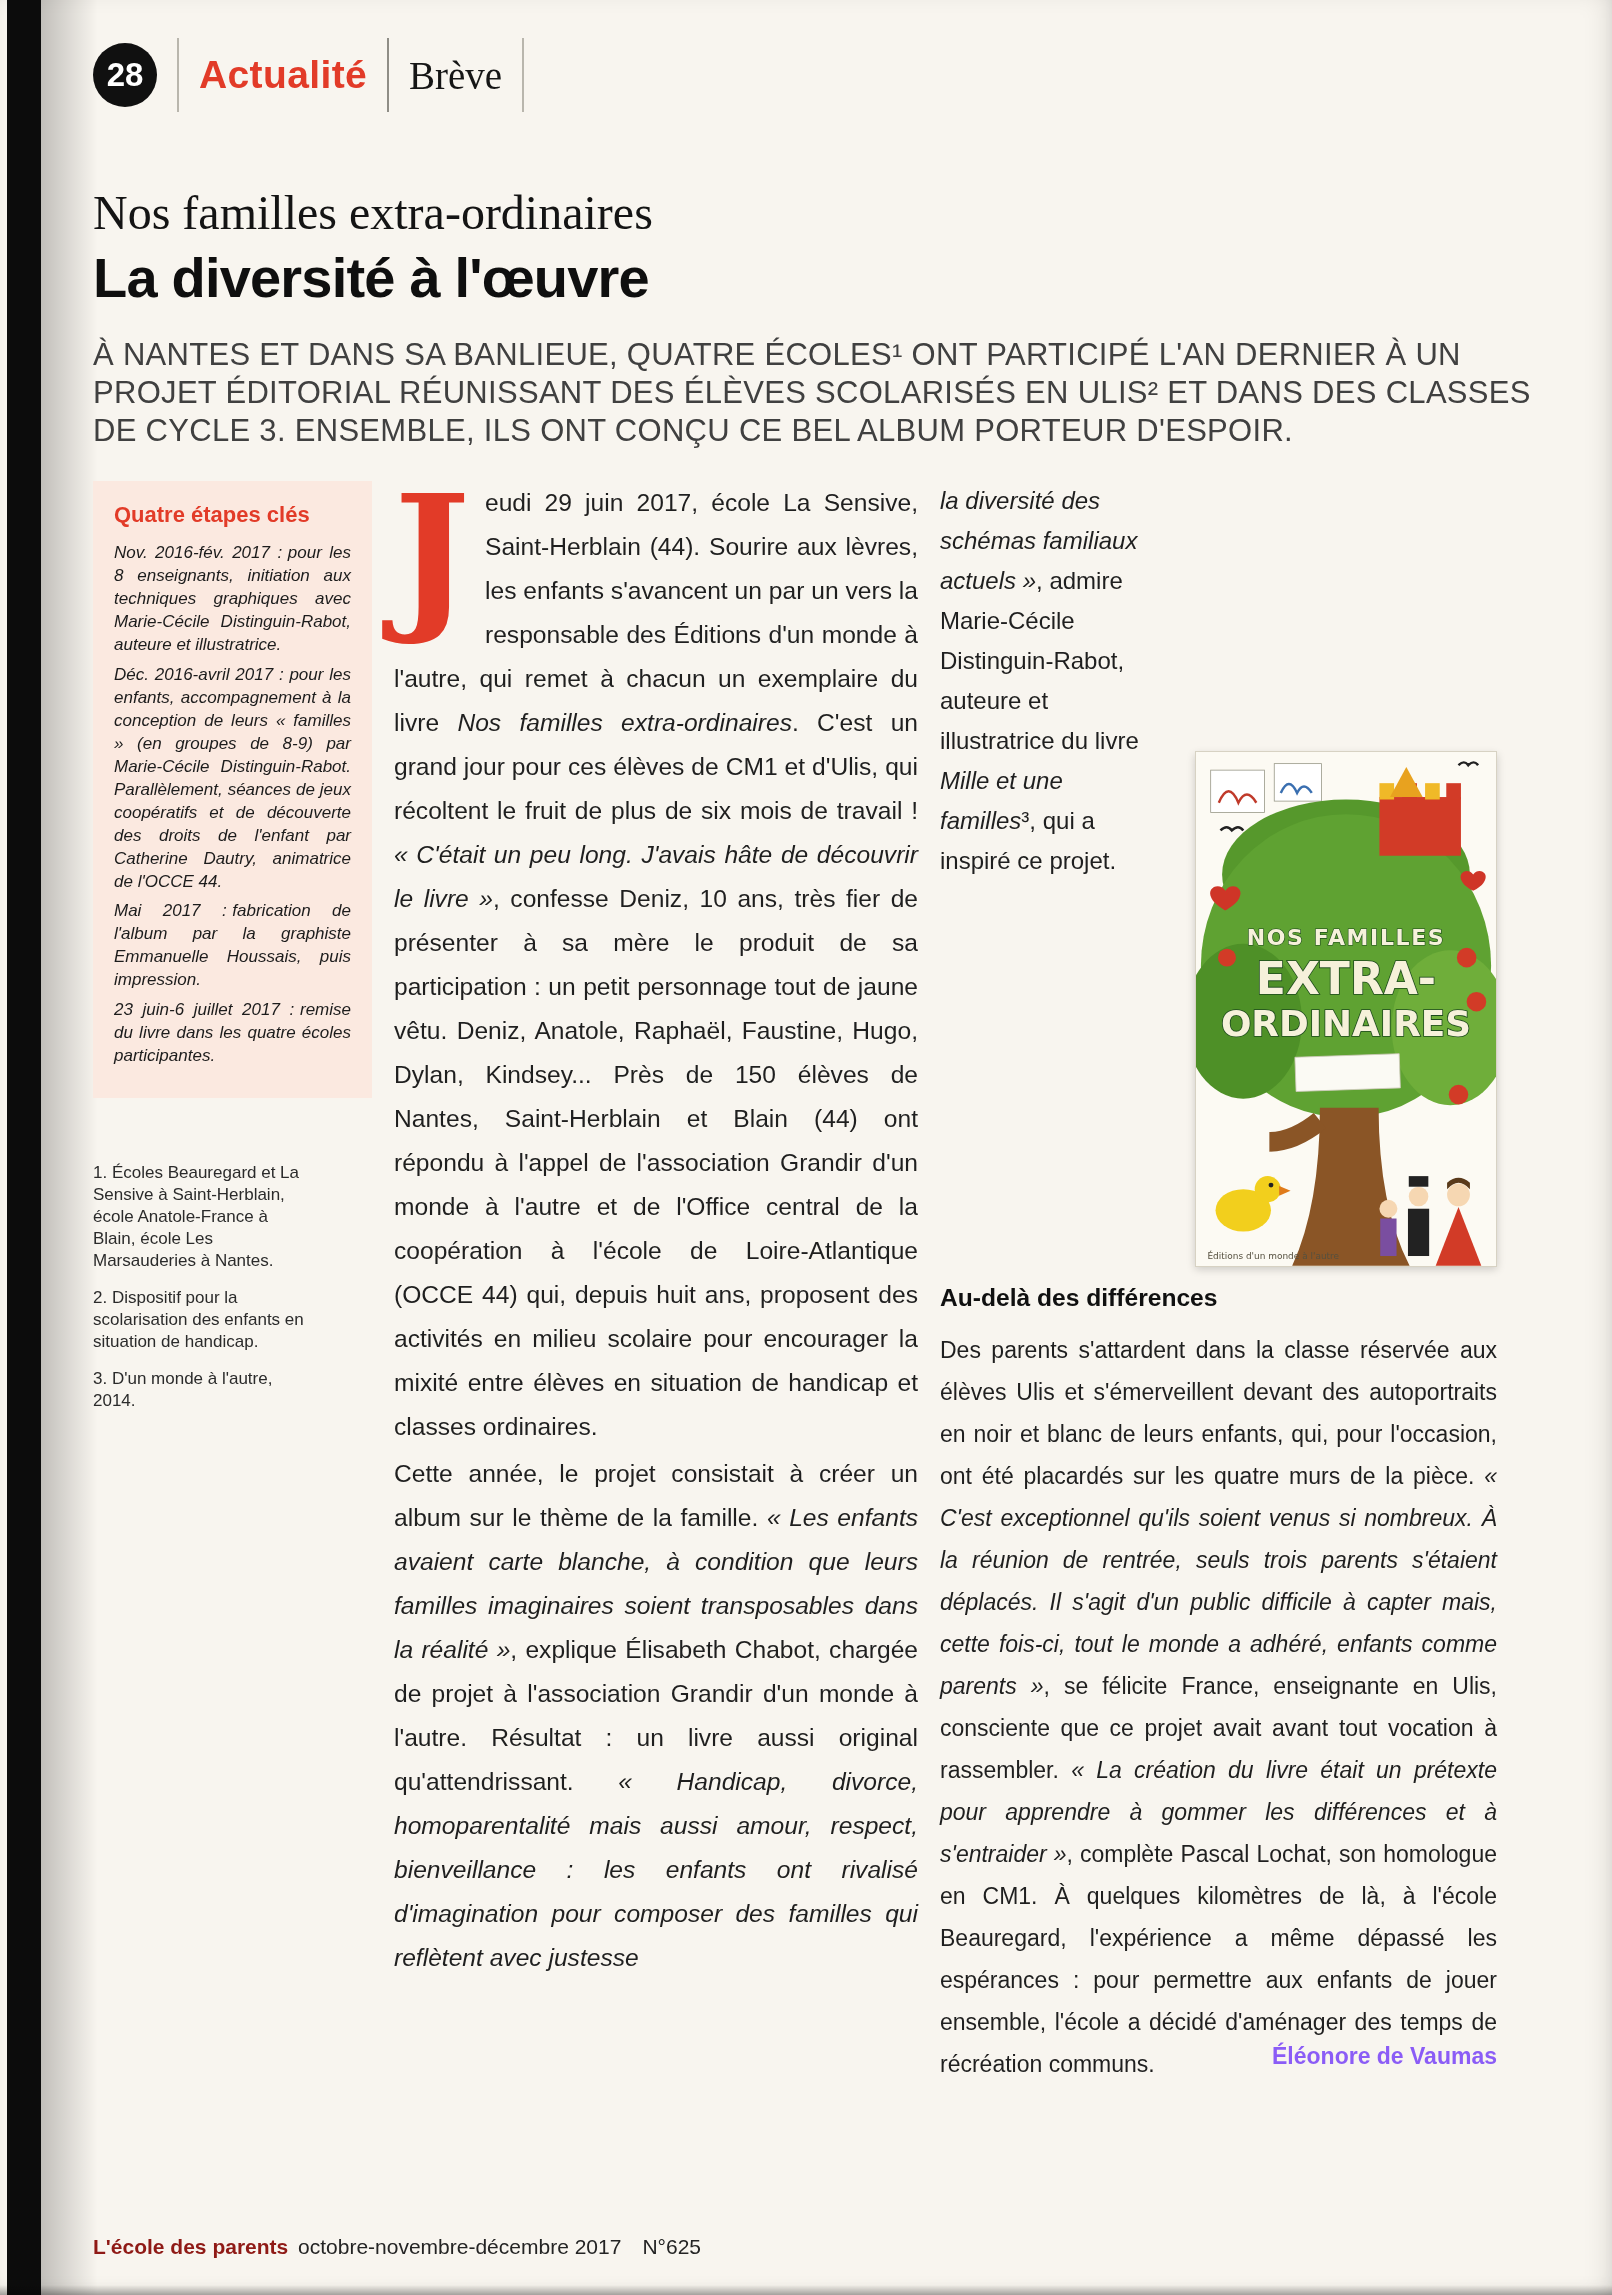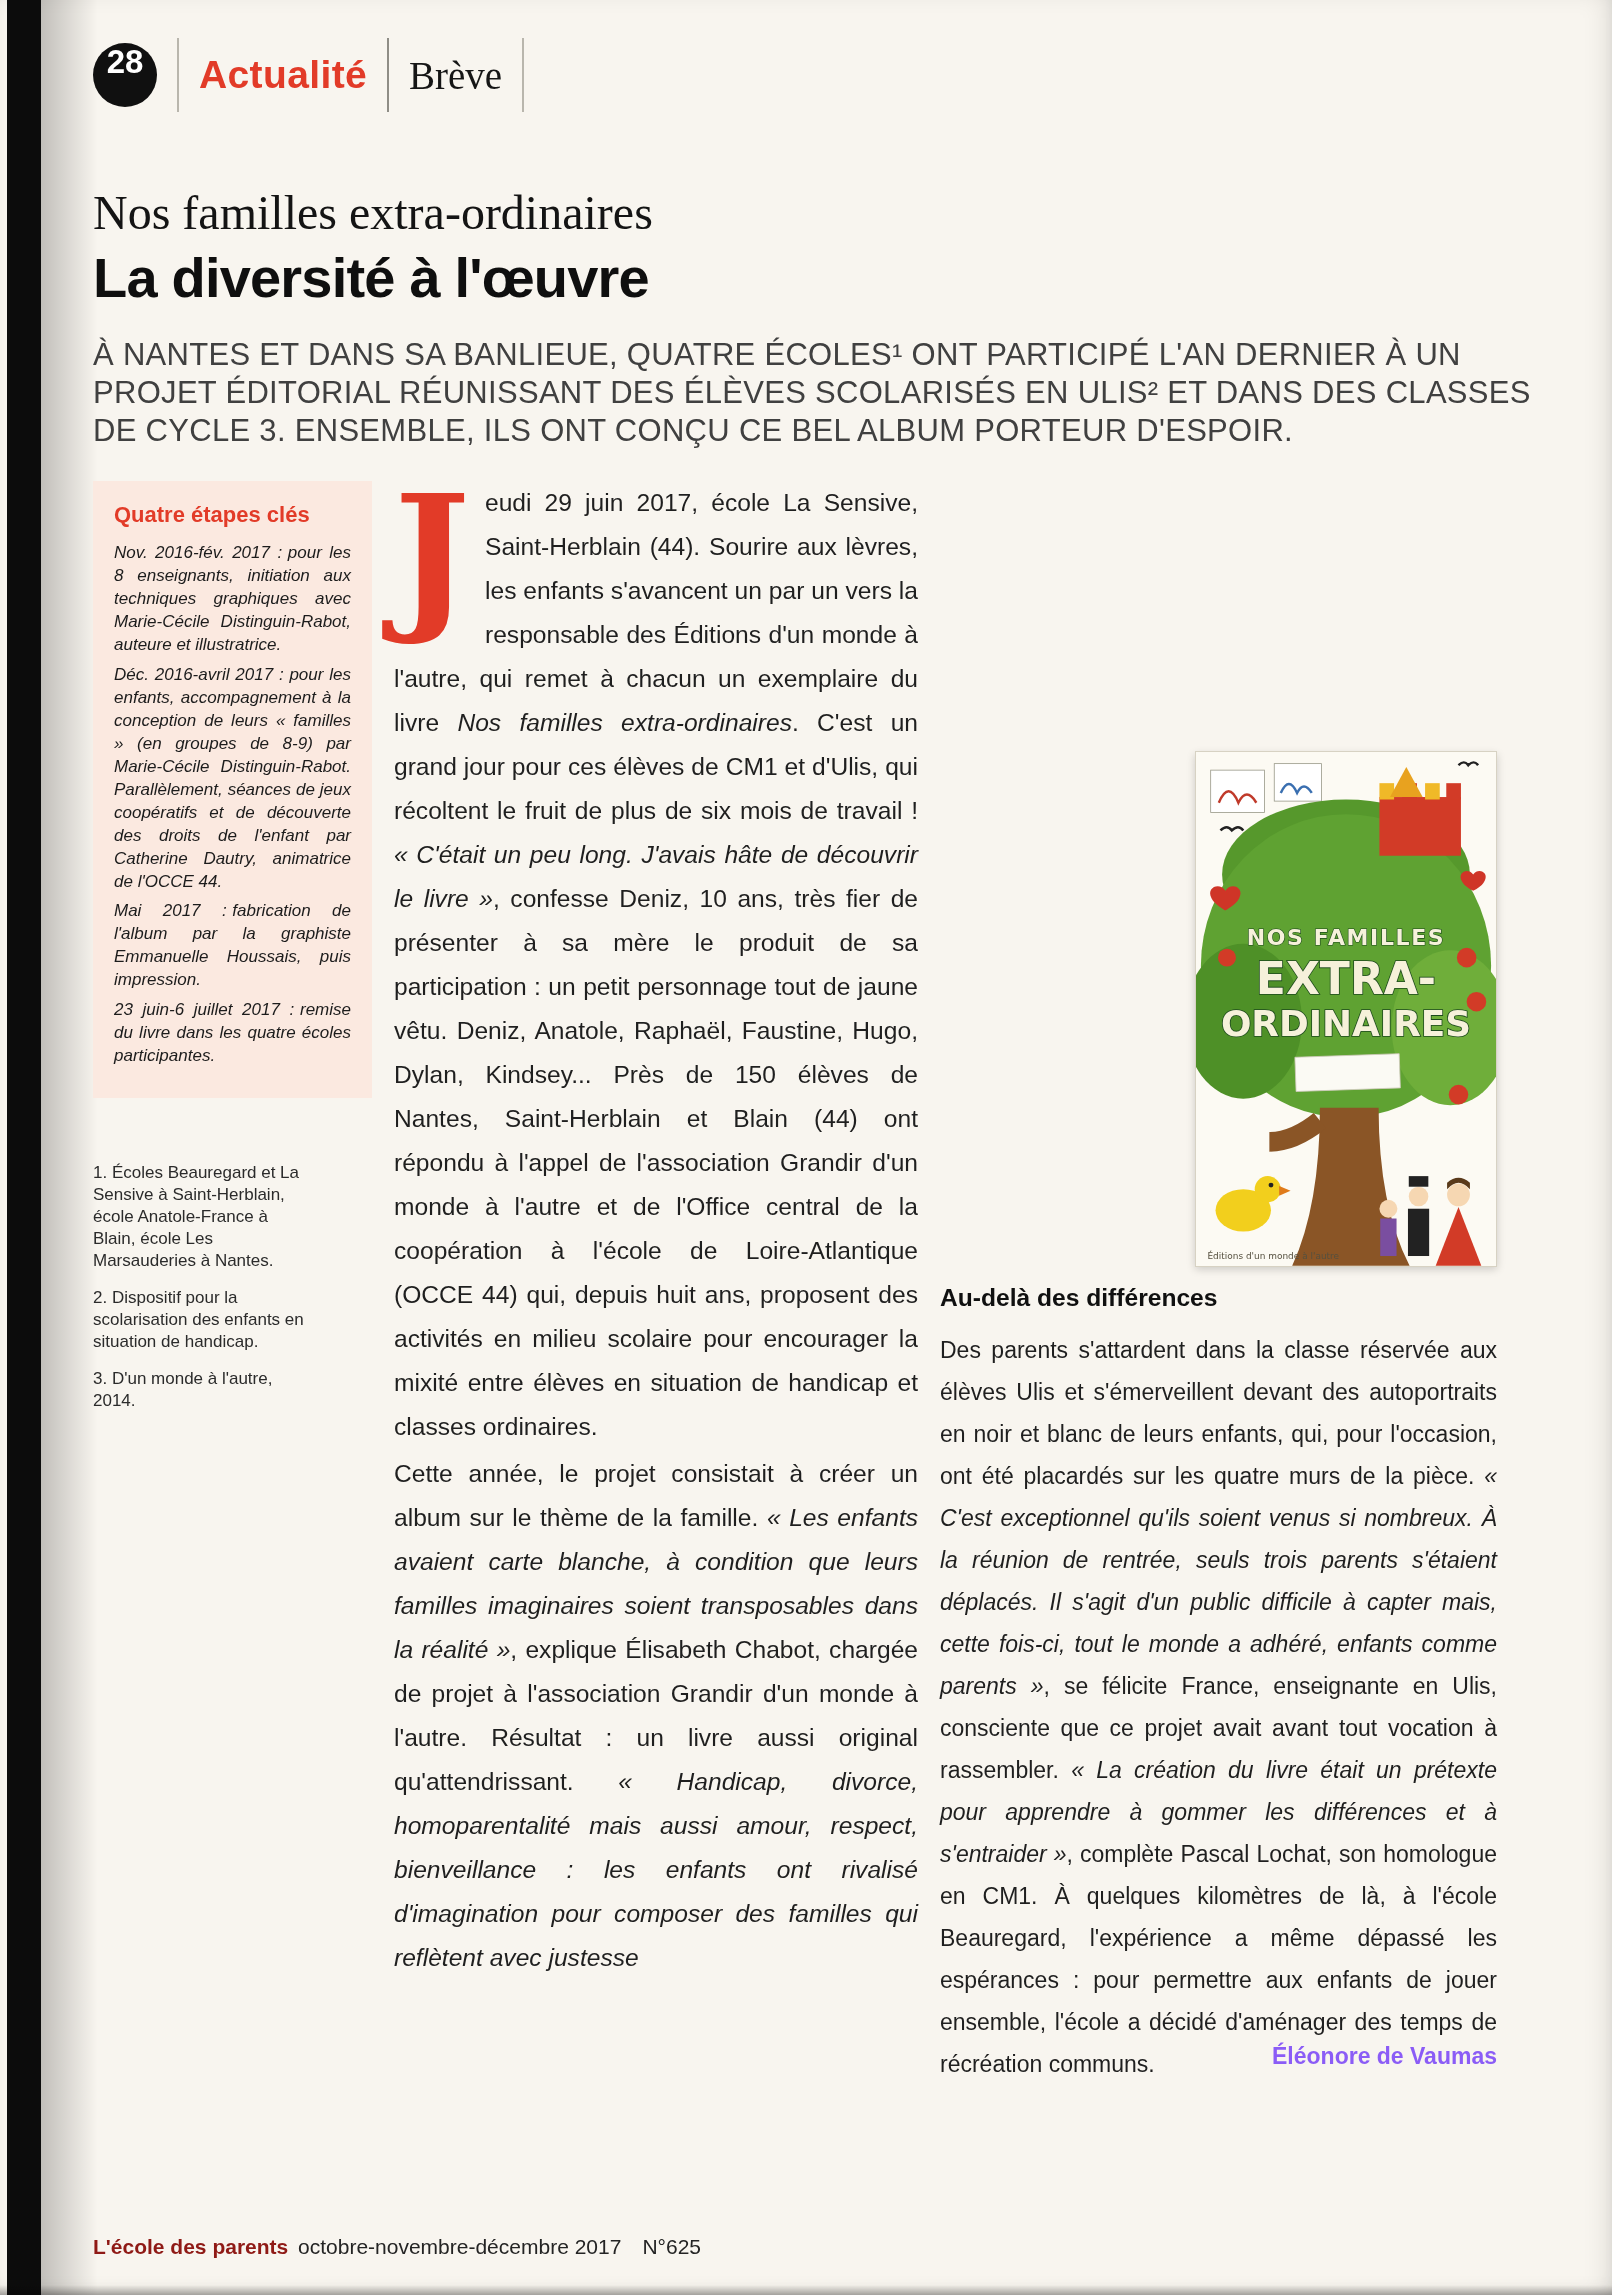--- a/index.html
+++ b/index.html
@@ -16,21 +16,21 @@
   .edge-strip{position:absolute;left:6.6px;top:0;width:34px;height:100%;background:#0c0c0c}
   .edge-fade{position:absolute;left:41px;top:0;width:57px;height:100%;
              background:linear-gradient(90deg,rgba(0,0,0,.22),rgba(0,0,0,0))}
   .bottom-shade{position:absolute;left:0;bottom:0;width:100%;height:9.8px;
              background:linear-gradient(rgba(0,0,0,0),rgba(0,0,0,.28))}
   .content{position:absolute;left:93px;top:0;width:1446px}
 
   
   .masthead{display:flex;align-items:center;gap:19.7px;margin-top:38px}
   .page-circle{width:64px;height:64px;border-radius:50%;background:#101010;display:flex;
-               justify-content:center;color:#fff;font-weight:700;font-size:33px}
+               align-items:center;justify-content:center;color:#fff;font-weight:700;font-size:33px}
   .mast-div{width:2.5px;height:74px;background:#8f8d86}
   .mast-div.light{background:#b9b6ad}
   .section-label{color:var(--red);font-weight:700;font-size:39px;letter-spacing:0.4px}
   .rubric-label{font-family:"Liberation Serif",serif;font-size:39px;color:#161616}
 
   
   .headline{margin-top:75px}
   .kicker{font-family:"Liberation Serif",serif;font-weight:400;font-size:48px;color:#141414;line-height:52px}
   .title{font-size:56px;font-weight:700;letter-spacing:-0.8px;color:#0f0f0f;margin-top:8.2px;line-height:61px}
   .standfirst{margin-top:28px;font-size:31px;line-height:38px;letter-spacing:0.3px;color:#404040;max-width:1446px}
@@ -114,20 +114,21 @@
         </div>
       </aside>
 
       <div class="col-mid">
         <p><span class="dropcap">J</span><span><span>eudi 29 juin 2017, école La Sensive, Saint-Herblain (44). Sourire aux lèvres, les enfants s'avancent un par un vers la responsable des Éditions d'un monde à l'autre, qui remet à chacun un exemplaire du livre </span><span class="it">Nos familles extra-ordinaires</span><span>. C'est un grand jour pour ces élèves de CM1 et d'Ulis, qui récoltent le fruit de plus de six mois de travail ! </span><span class="it">« C'était un peu long. J'avais hâte de découvrir le livre »</span><span>, confesse Deniz, 10 ans, très fier de présenter à sa mère le produit de sa participation : un petit personnage tout de jaune vêtu. Deniz, Anatole, Raphaël, Faustine, Hugo, Dylan, Kindsey... Près de 150 élèves de Nantes, Saint-Herblain et Blain (44) ont répondu à l'appel de l'association Grandir d'un monde à l'autre et de l'Office central de la coopération à l'école de Loire-Atlantique (OCCE 44) qui, depuis huit ans, proposent des activités en milieu scolaire pour encourager la mixité entre élèves en situation de handicap et classes ordinaires.</span></span></p>
         <p><span>Cette année, le projet consistait à créer un album sur le thème de la famille. </span><span class="it">« Les enfants avaient carte blanche, à condition que leurs familles imaginaires soient transposables dans la réalité »</span><span>, explique Élisabeth Chabot, chargée de projet à l'association Grandir d'un monde à l'autre. Résultat : un livre aussi original qu'attendrissant. </span><span class="it">« Handicap, divorce, homoparentalité mais aussi amour, respect, bienveillance : les enfants ont rivalisé d'imagination pour composer des familles qui reflètent avec justesse</span></p>
       </div>
 
       <div class="col-right">
         <div class="right-top">
+          <p class="intro-narrow"><span class="it">la diversité des schémas familiaux actuels »</span><span>, admire Marie-Cécile Distinguin-Rabot, auteure et illustratrice du livre </span><span class="it">Mille et une familles</span><span>³, qui a inspiré ce projet.</span></p>
           <figure class="cover">
             <svg viewBox="0 0 368 630">
               <rect width="368" height="630" fill="#fcfaf3"></rect>
 
               <rect x="18" y="22" width="66" height="52" fill="#ffffff" stroke="#9a9a8a"></rect>
               <rect x="96" y="14" width="58" height="46" fill="#ffffff" stroke="#9a9a8a"></rect>
               <path d="M28 62 q12 -28 24 0 q10 -20 22 0" stroke="#c03a2a" fill="none" stroke-width="3"></path>
               <path d="M104 50 q10 -22 20 0 q8 -16 18 0" stroke="#3a6fb0" fill="none" stroke-width="3"></path>
 
               <path d="M30 96 q8 -8 14 0 q8 -8 14 0" stroke="#222" fill="none" stroke-width="3"></path>

